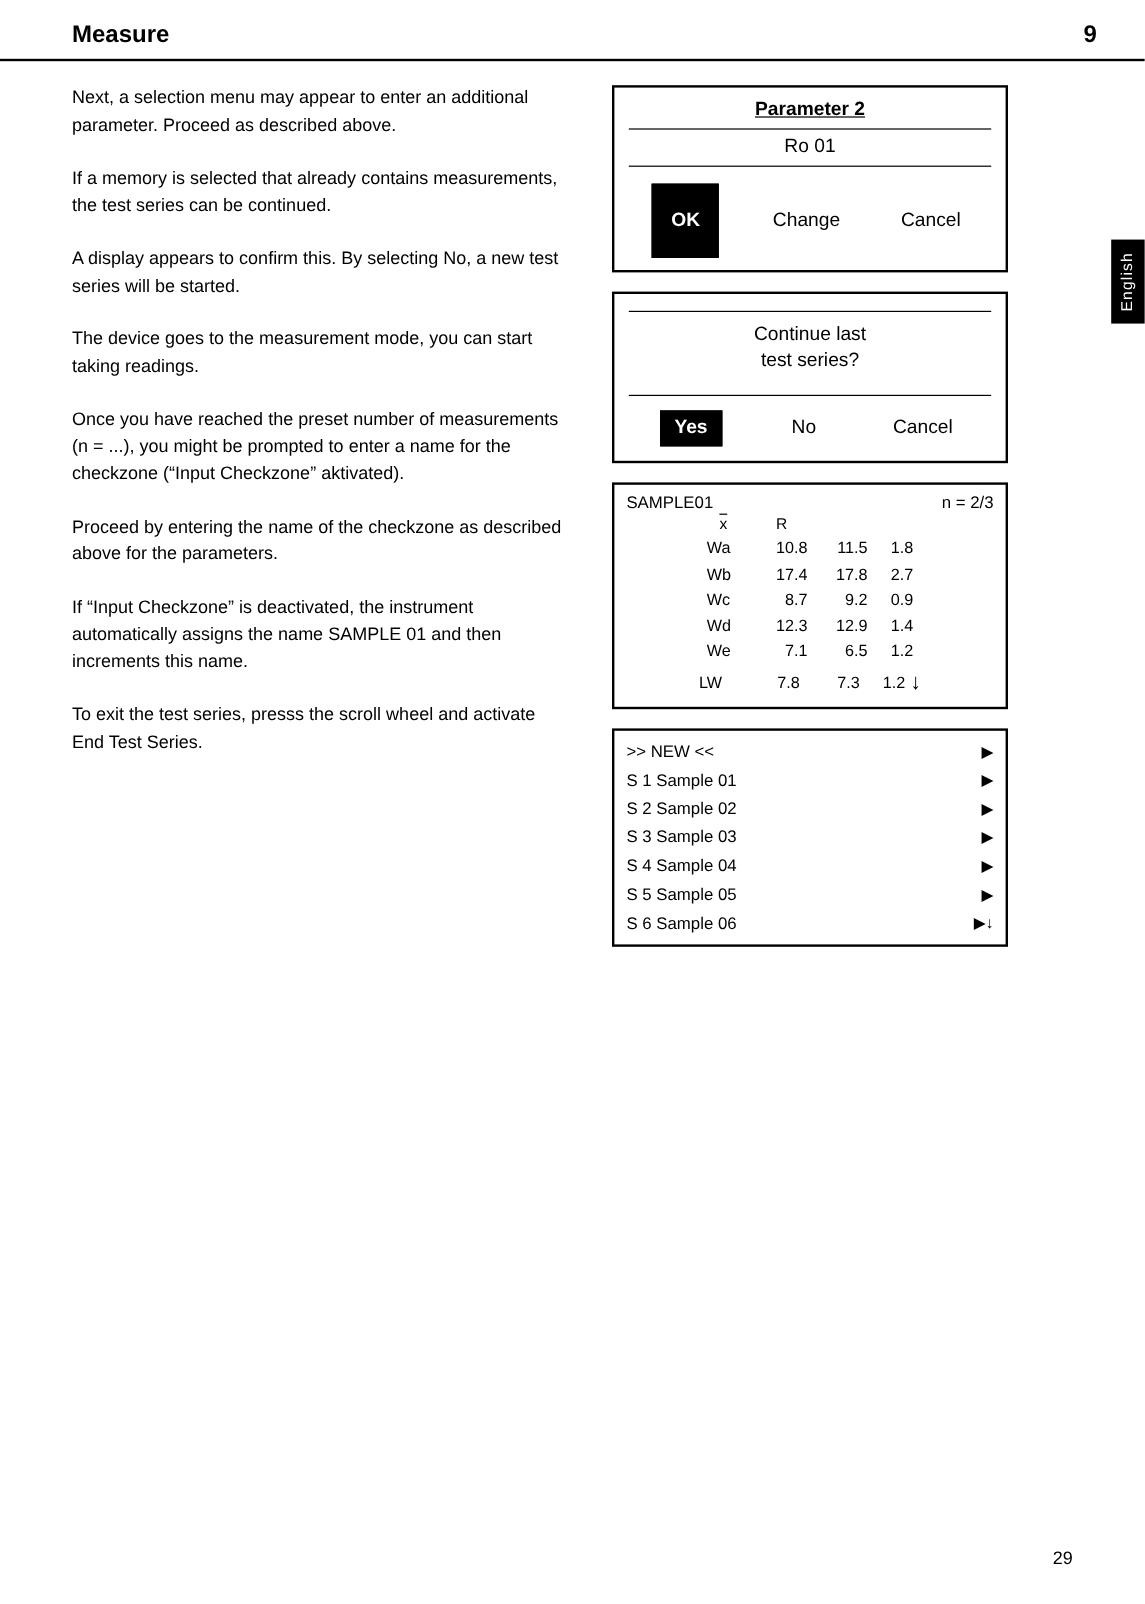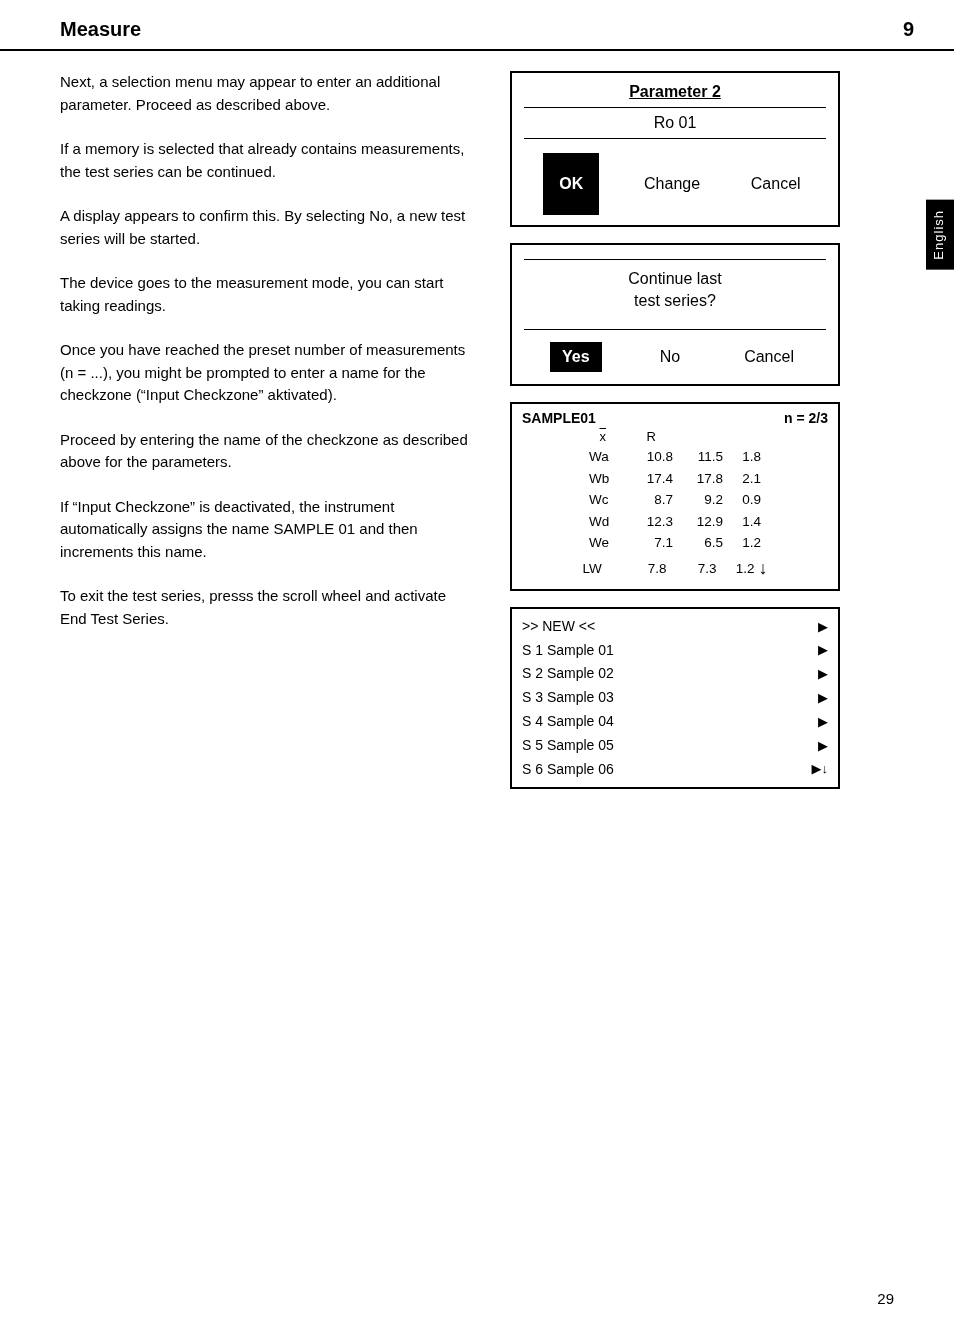--- a/index.html
+++ b/index.html
@@ -155,21 +155,21 @@
       border: 2px solid #000;
       margin-bottom: 16px;
       padding: 6px 10px;
       font-size: 14px;
     }
 
     .measure-table-header {
       display: flex;
       justify-content: space-between;
       margin-bottom: 2px;
-      font-weight: bold;
+      font-weight: normal;
       font-size: 14px;
     }
 
     .measure-table-header .sample-name {
       font-size: 14px;
     }
 
     .measure-table-header .n-value {
       font-size: 14px;
     }
@@ -363,21 +363,21 @@
       <div class="measure-row">
         <span class="row-label">Wa</span>
         <span class="row-val1">10.8</span>
         <span class="row-val2">11.5</span>
         <span class="row-val3">1.8</span>
       </div>
       <div class="measure-row">
         <span class="row-label">Wb</span>
         <span class="row-val1">17.4</span>
         <span class="row-val2">17.8</span>
-        <span class="row-val3">2.1</span>
+        <span class="row-val3">2.7</span>
       </div>
       <div class="measure-row">
         <span class="row-label">Wc</span>
         <span class="row-val1">8.7</span>
         <span class="row-val2">9.2</span>
         <span class="row-val3">0.9</span>
       </div>
       <div class="measure-row">
         <span class="row-label">Wd</span>
         <span class="row-val1">12.3</span>

